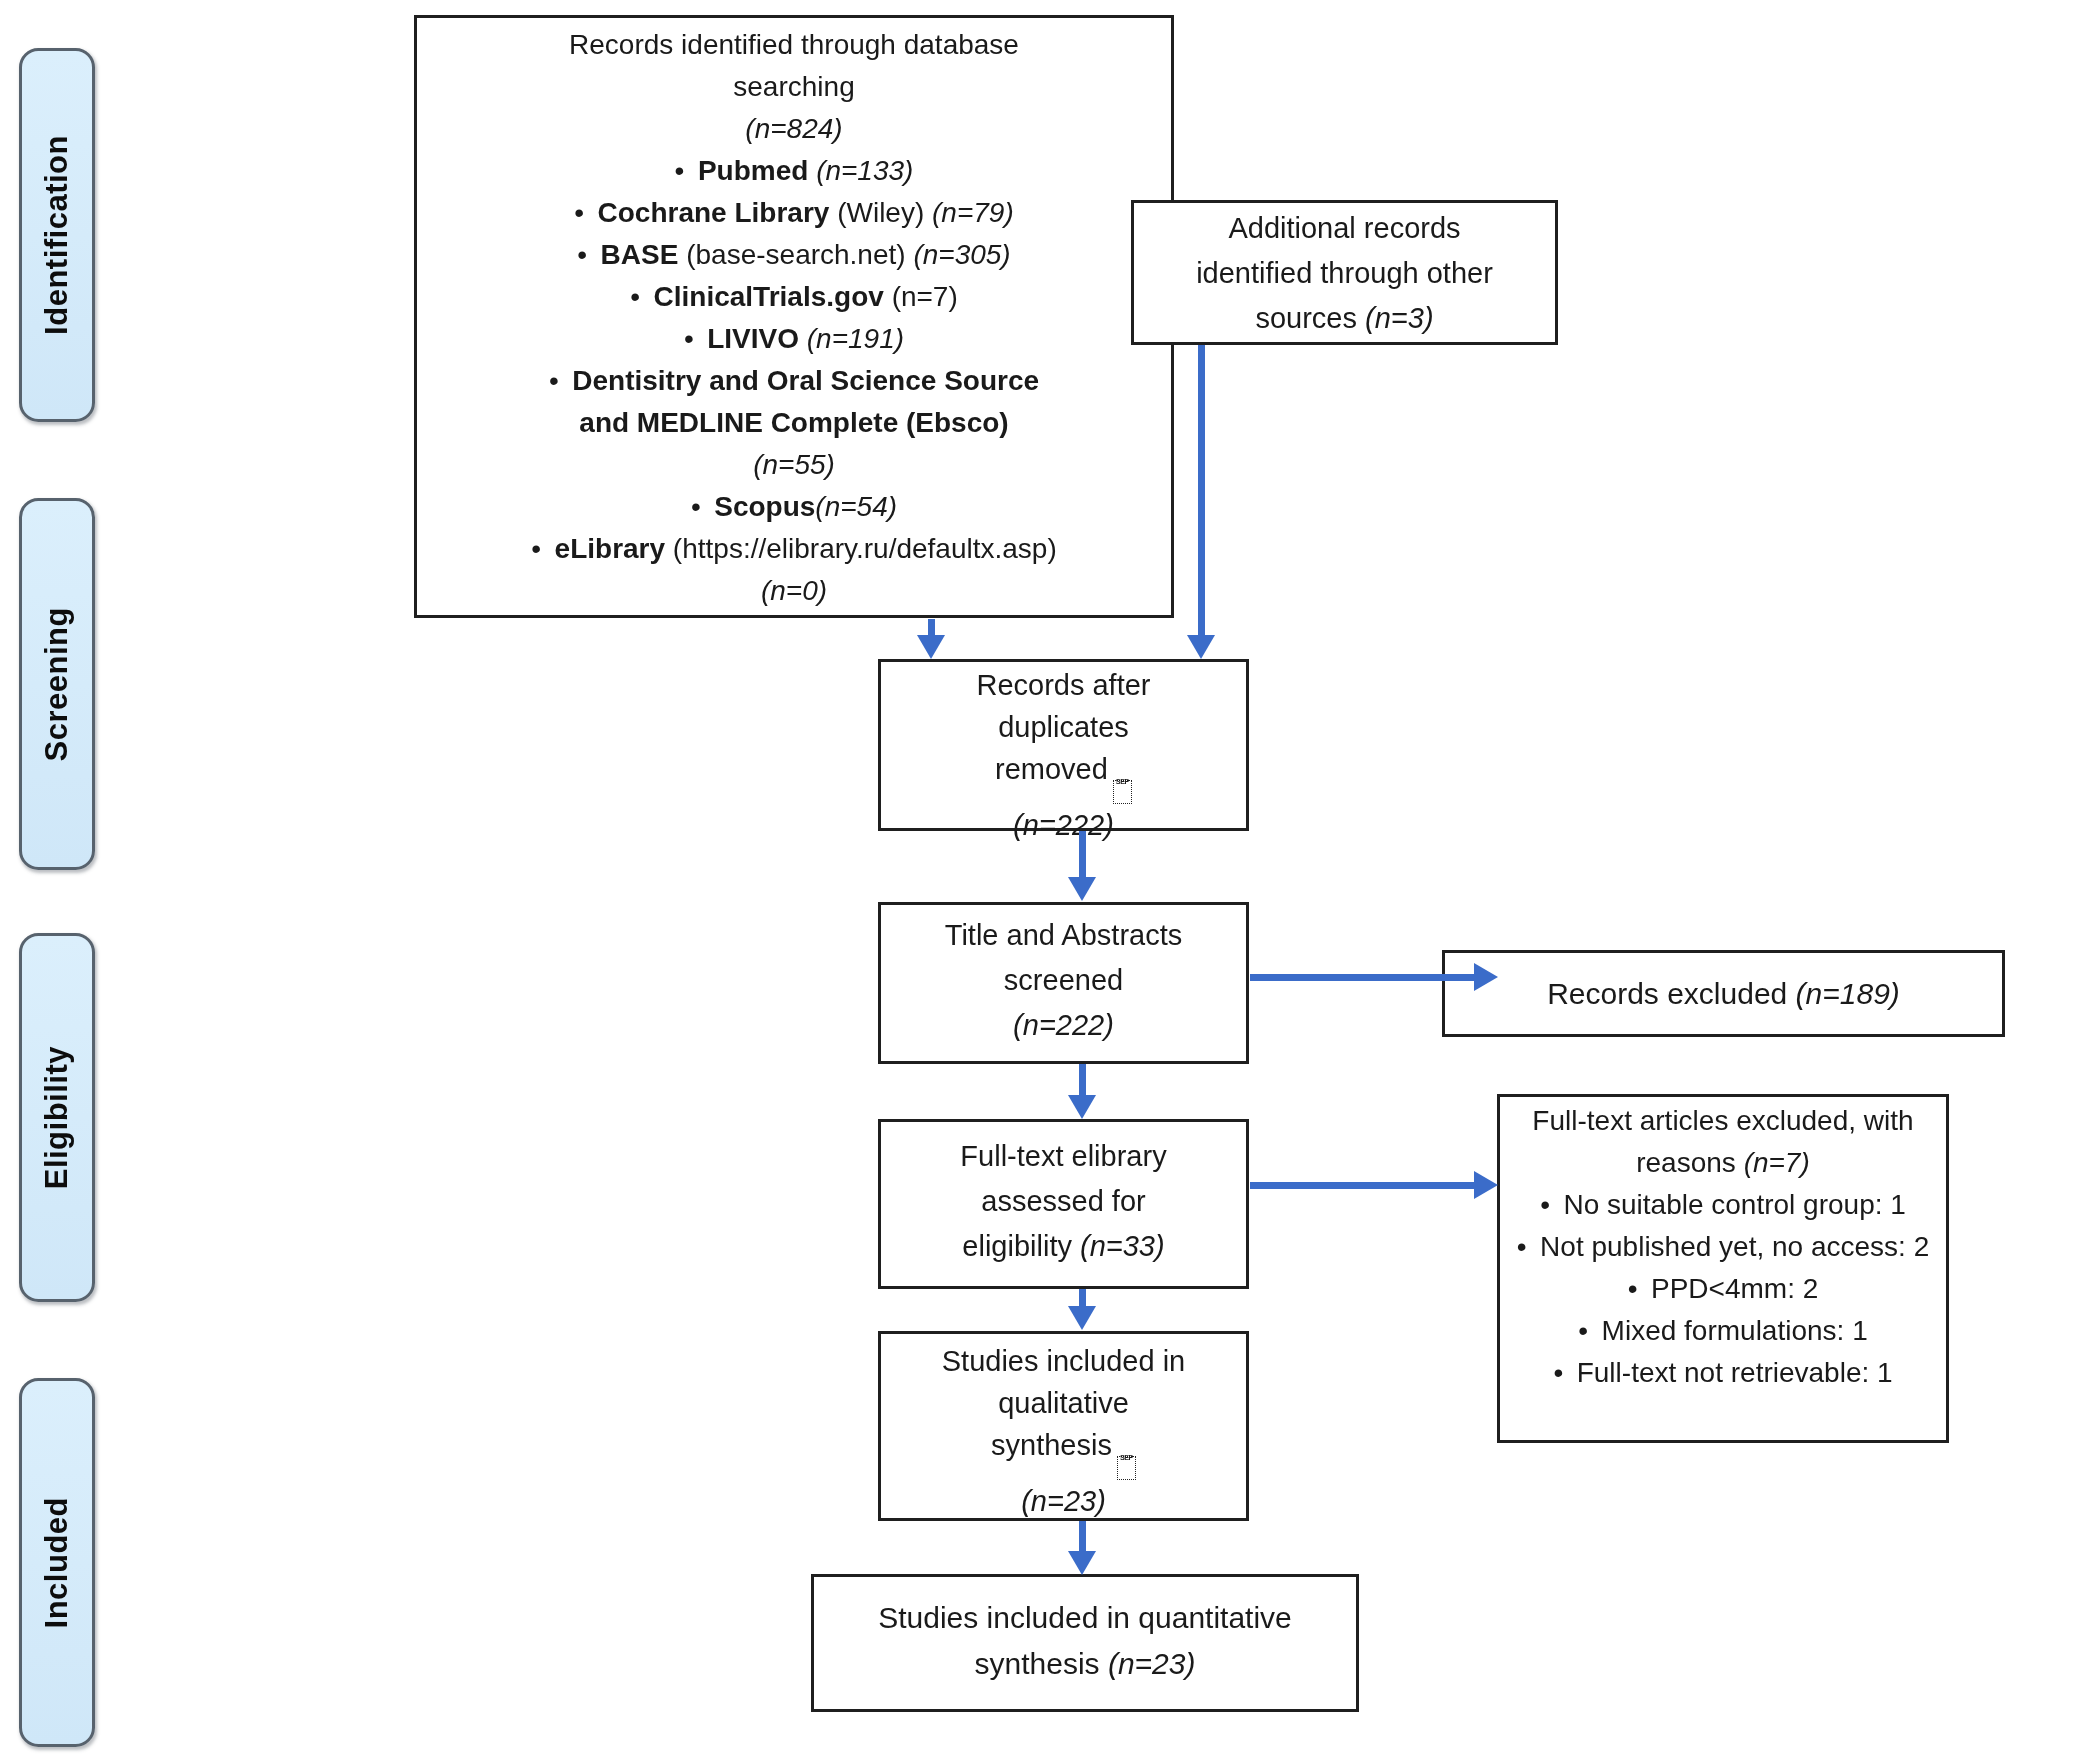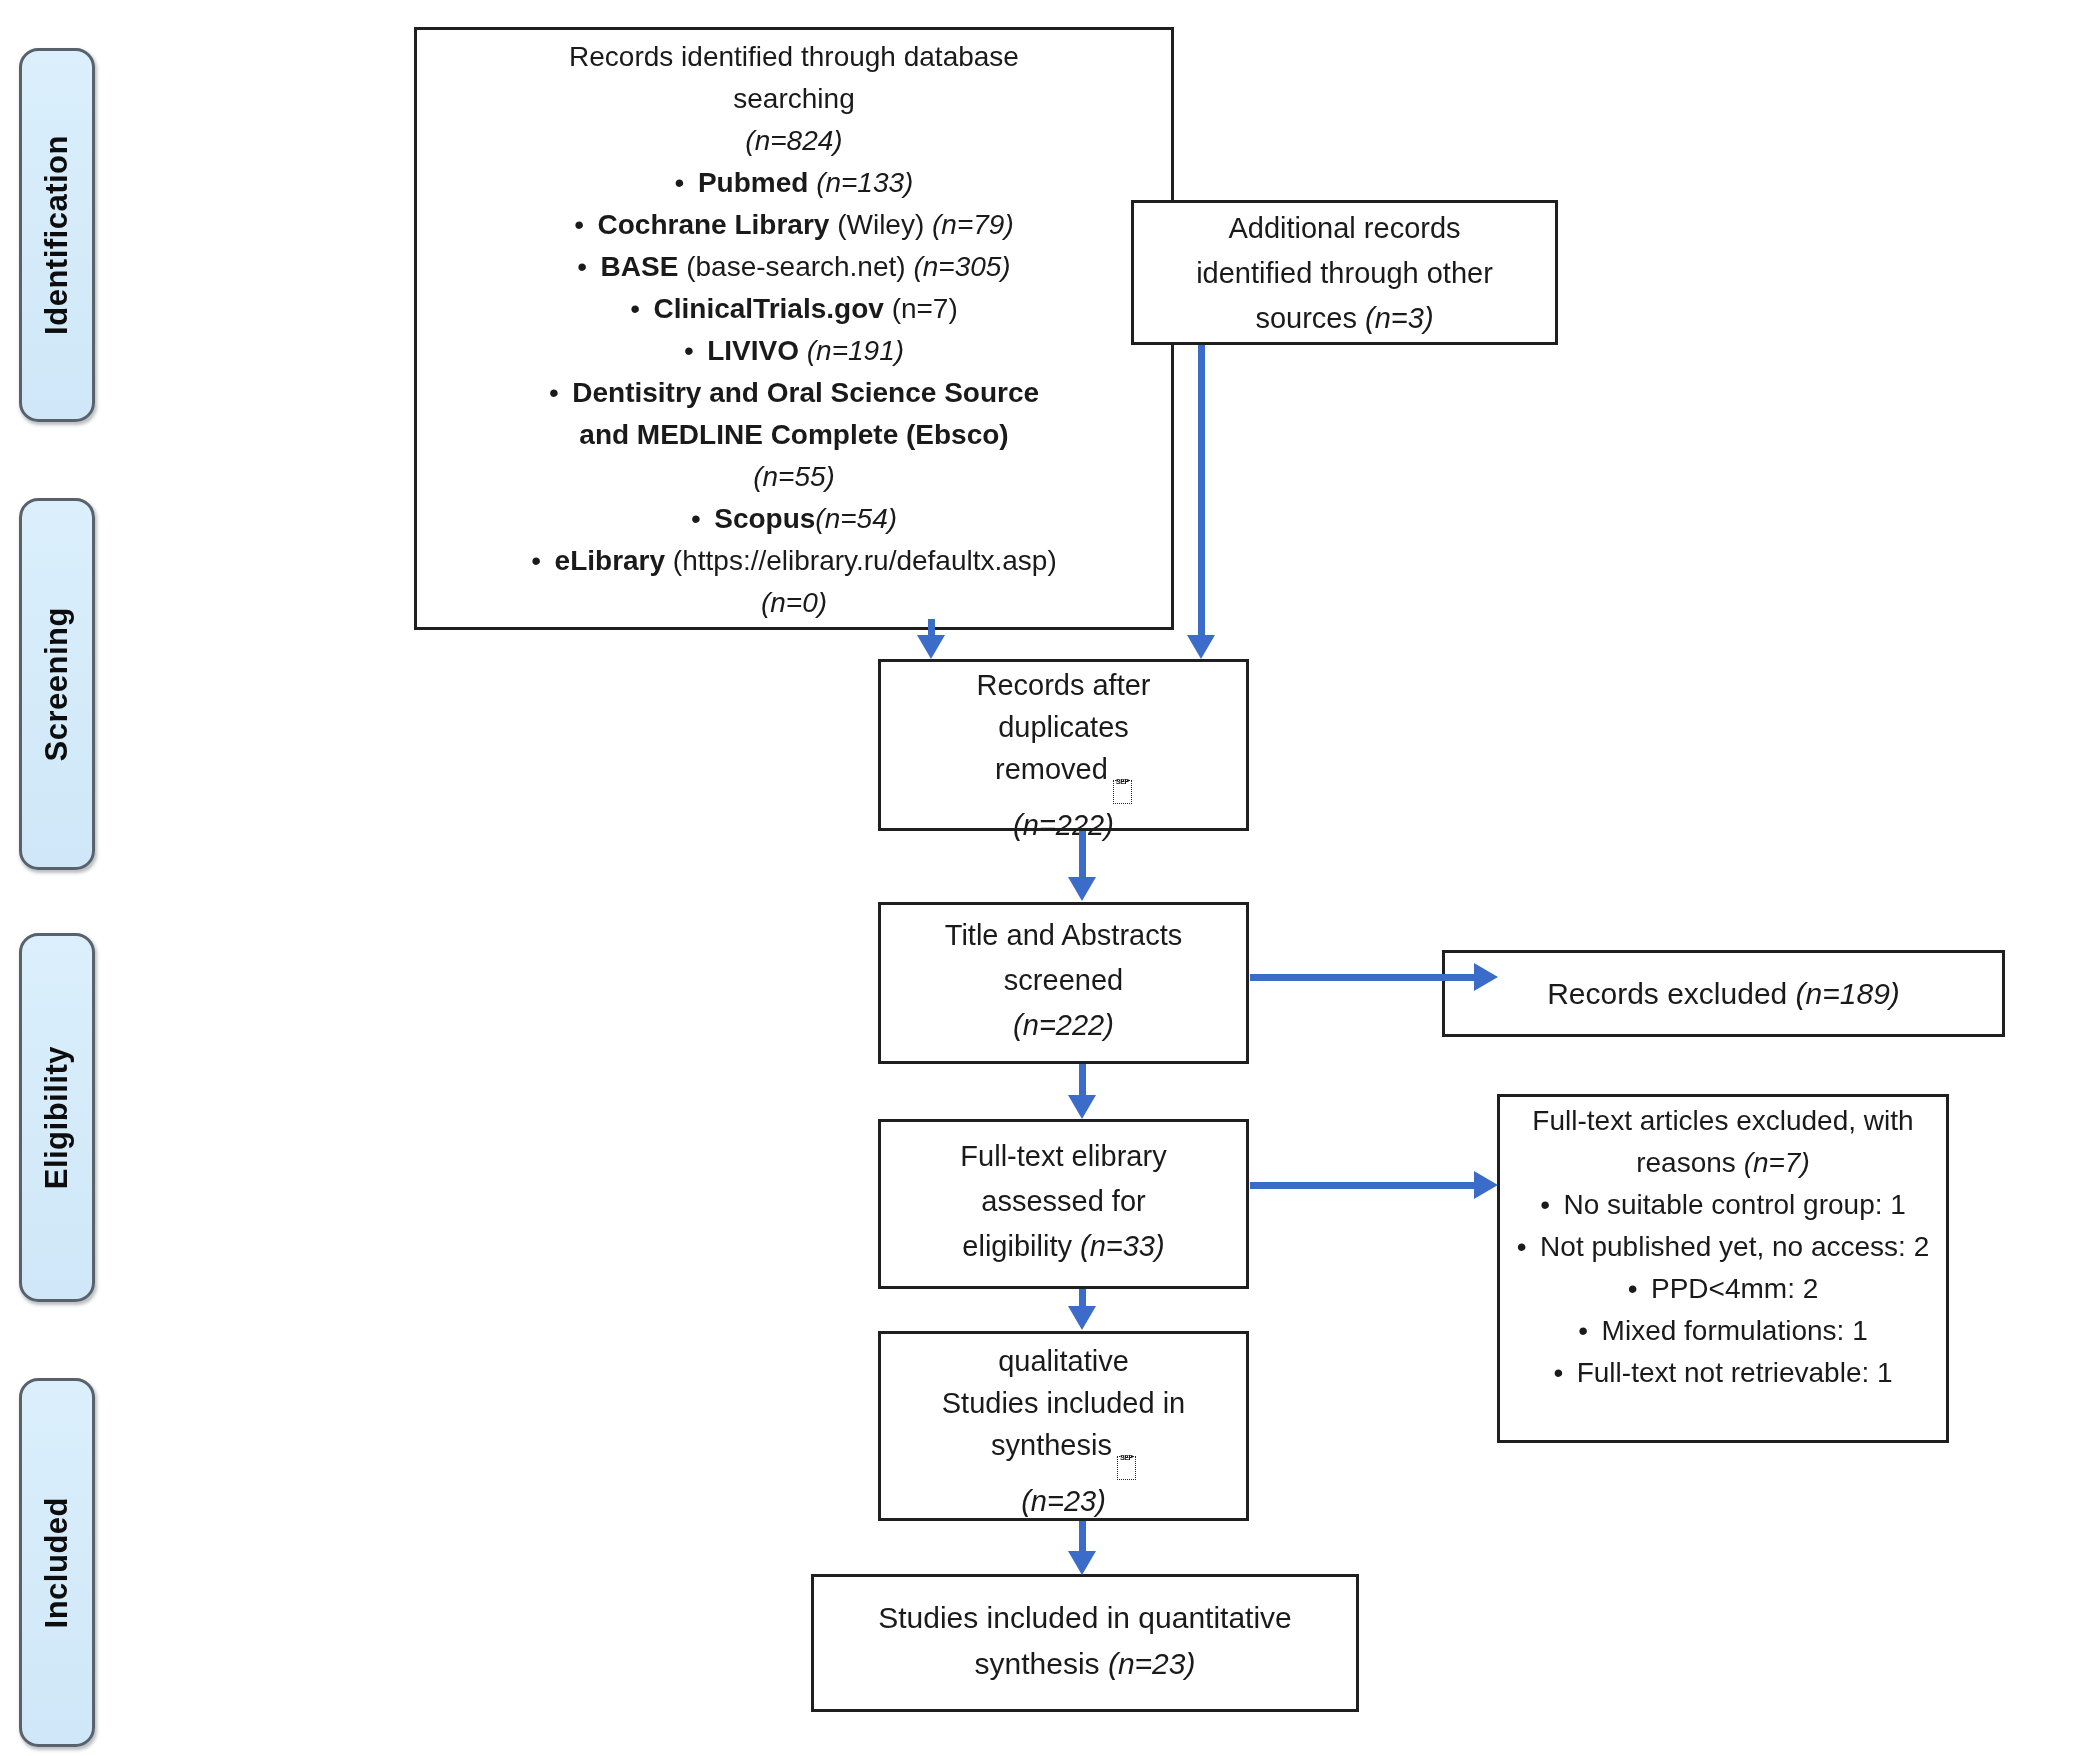--- a/index.html
+++ b/index.html
@@ -62,21 +62,21 @@
   <div class="stage" style="top:498px;height:372px;">
     <span class="vtxt">Screening</span>
   </div>
   <div class="stage" style="top:933px;height:369px;">
     <span class="vtxt">Eligibility</span>
   </div>
   <div class="stage" style="top:1378px;height:369px;">
     <span class="vtxt">Included</span>
   </div>
 
-  <div class="box fbig" style="left:414px;top:27px;width:760px;height:603px;">
+  <div class="box fbig" style="left:414px;top:15px;width:760px;height:603px;">
     <div class="ln"><span>Records identified through database</span></div>
     <div class="ln"><span>searching</span></div>
     <div class="ln i"><span>(n=824)</span></div>
     <div class="ln">
       <span class="bullet">•</span><span class="b">Pubmed</span>
       <span class="i">(n=133)</span>
     </div>
     <div class="ln">
       <span class="bullet">•</span><span class="b">Cochrane Library</span>
       <span>(Wiley)</span>
@@ -135,22 +135,22 @@
   <div class="box fft" style="left:878px;top:1119px;width:371px;height:170px;">
     <div class="ln"><span>Full-text elibrary</span></div>
     <div class="ln"><span>assessed for</span></div>
     <div class="ln">
       <span>eligibility</span>
       <span class="i">(n=33)</span>
     </div>
   </div>
 
   <div class="box fqual" style="left:878px;top:1331px;width:371px;height:190px;">
+    <div class="ln"><span>Studies included in</span></div>
     <div class="ln"><span>qualitative</span></div>
-    <div class="ln"><span>Studies included in</span></div>
     <div class="ln"><span>synthesis</span><span class="sep">SEP</span></div>
     <div class="ln i"><span>(n=23)</span></div>
   </div>
 
   <div class="box fquant" style="left:811px;top:1574px;width:548px;height:138px;">
     <div class="ln"><span>Studies included in quantitative</span></div>
     <div class="ln">
       <span>synthesis</span>
       <span class="i">(n=23)</span>
     </div>

